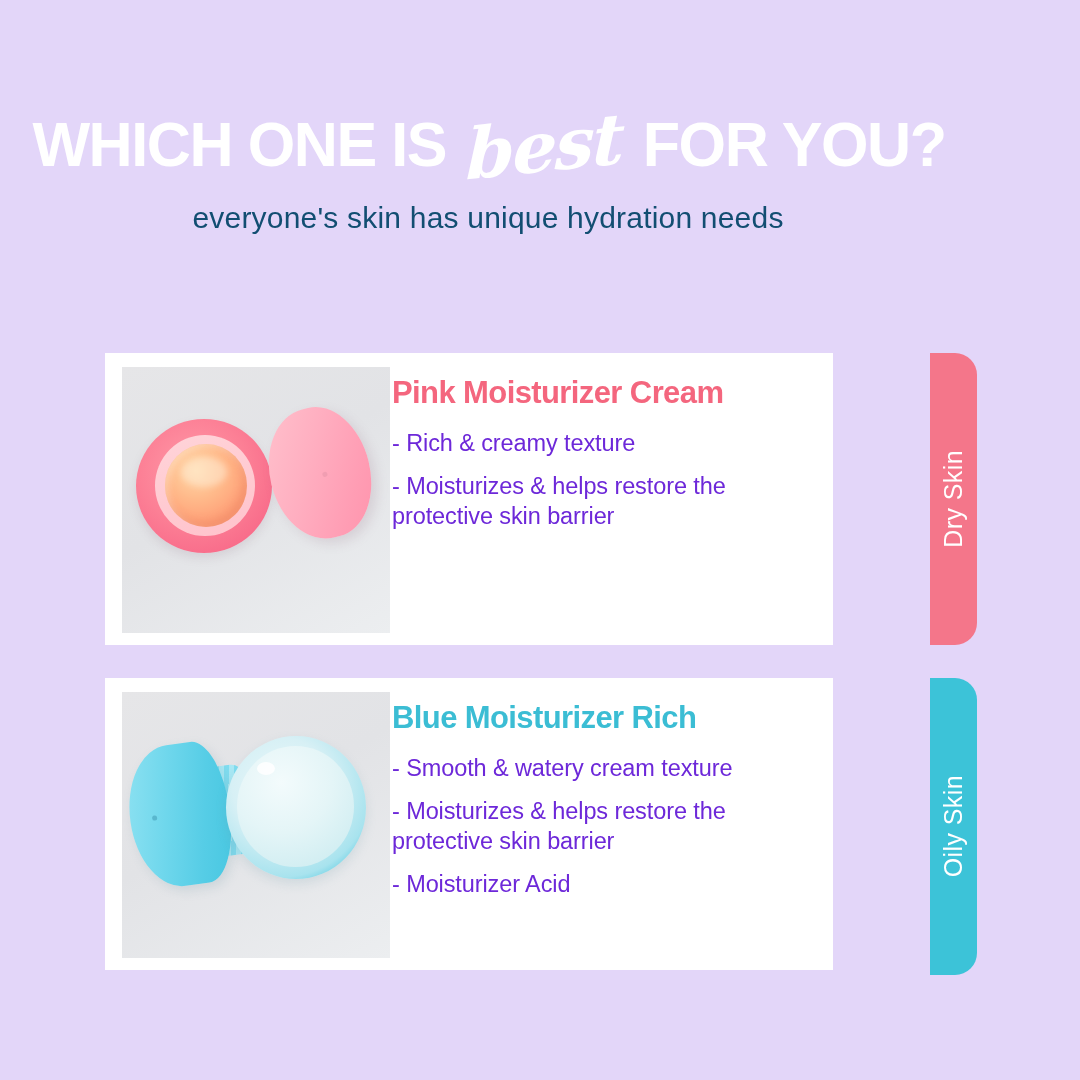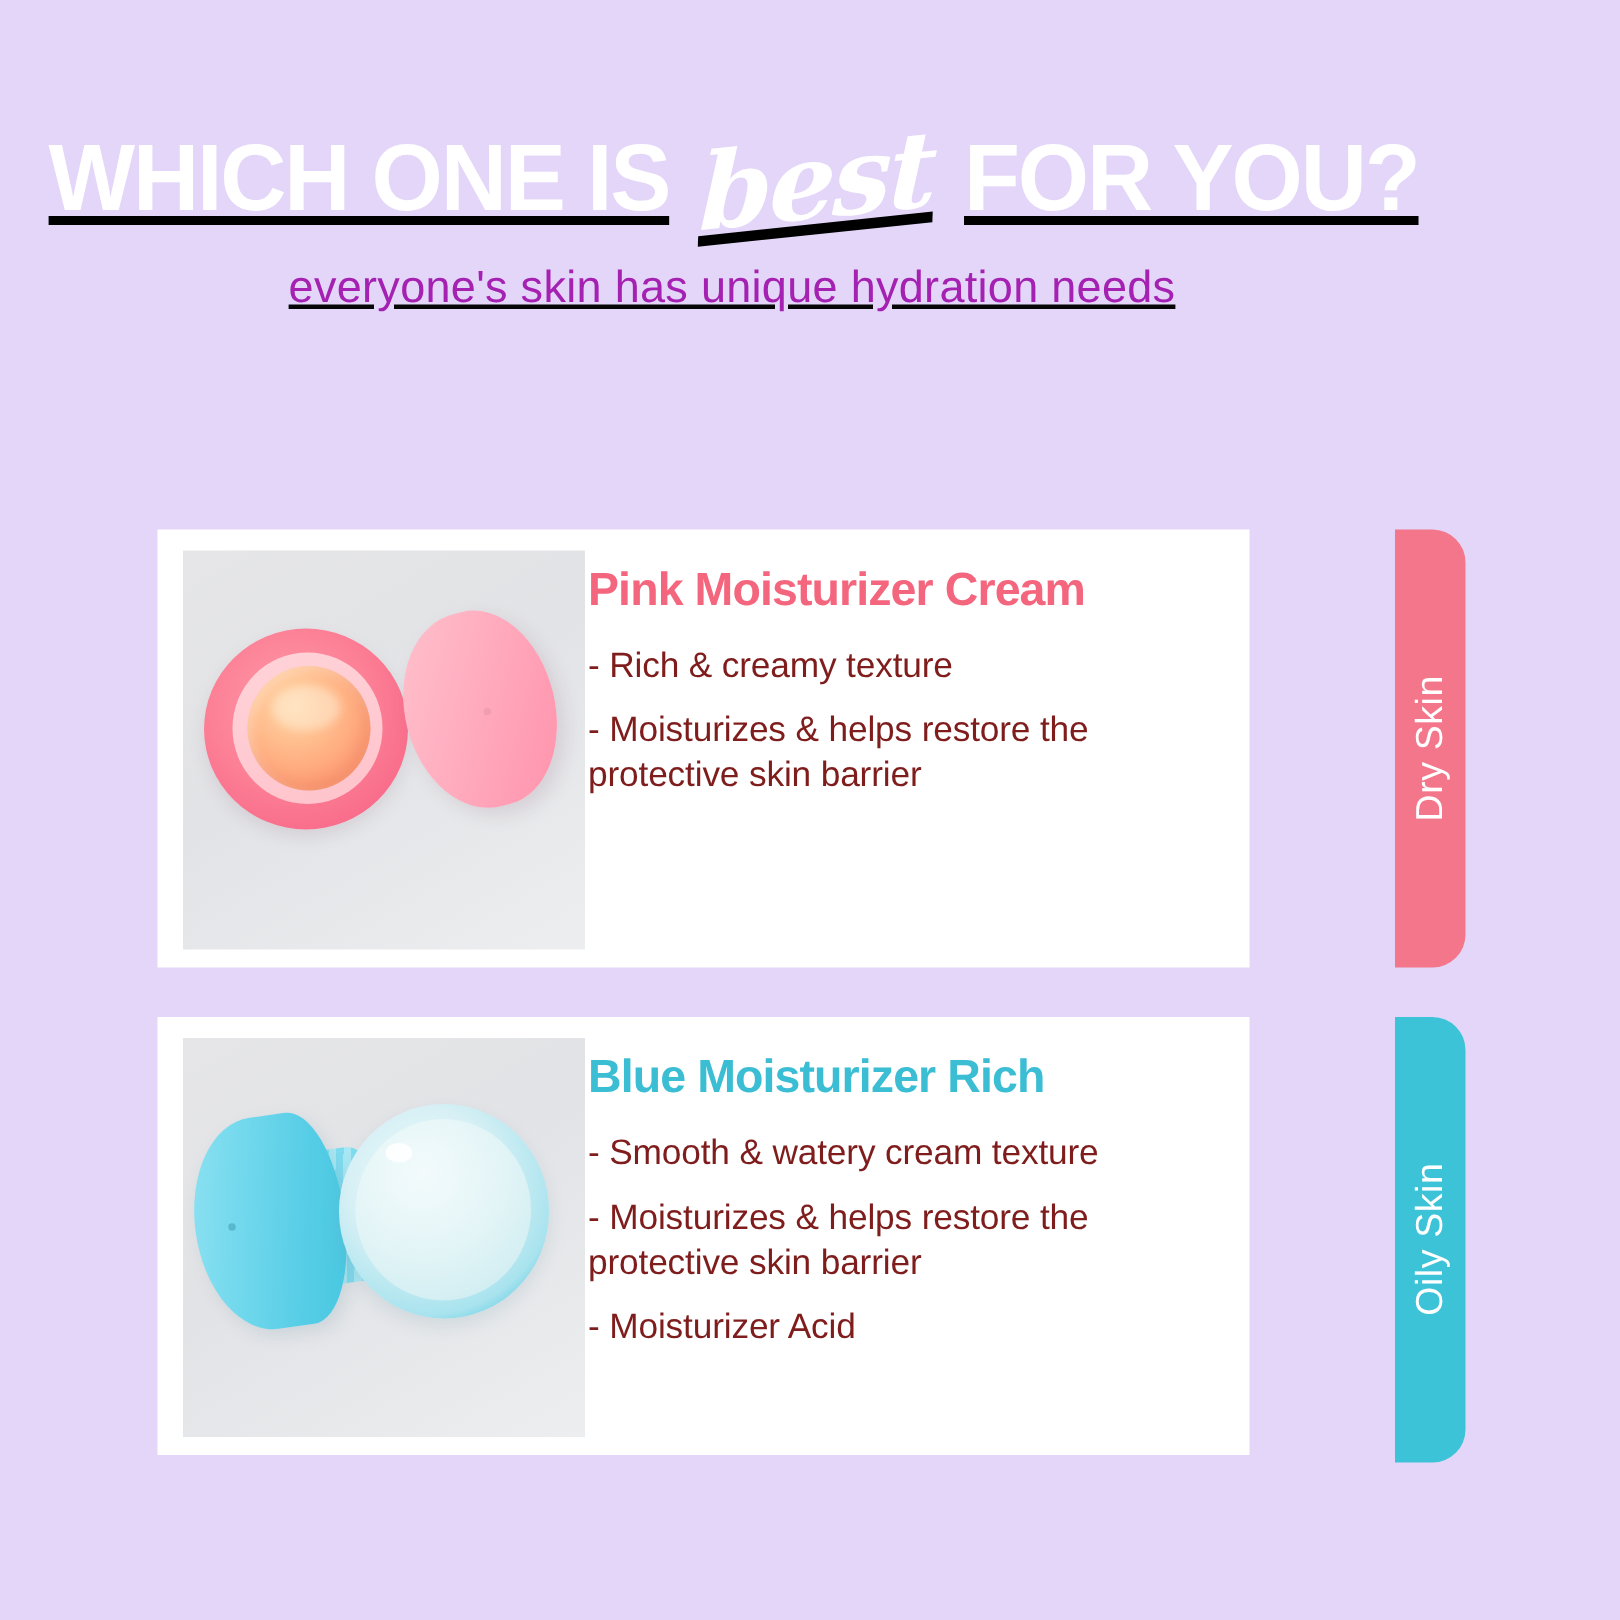--- a/index.html
+++ b/index.html
@@ -15,23 +15,22 @@
     overflow: hidden;
     position: relative;
   }
 
   
   .header {
     position: absolute;
     top: 0;
     left: 0;
     width: 976px;
-    padding-top: 81px;
+    padding-top: 107px;
     text-align: center;
-    text-decoration: underline;
   }
 
   .headline {
     display: flex;
     align-items: baseline;
     justify-content: center;
     white-space: nowrap;
     color: #ffffff;
     line-height: 1;
   }
@@ -51,21 +50,21 @@
     font-size: 70px;
     letter-spacing: -2px;
     padding: 0 14px;
     transform: translateY(5px) rotate(-6deg) skewX(-8deg);
     display: inline-block;
   }
 
   .subhead {
     margin-top: 24px;
     font-size: 30px;
-    color: #a21caf;
+    color: #0c4a6e;
     letter-spacing: 0.2px;
     font-weight: 400;
     opacity: 0.97;
   }
 
   
   .card {
     position: absolute;
     left: 105px;
     width: 728px;
@@ -101,21 +100,21 @@
   .card-title {
     font-size: 31px;
     font-weight: bold;
     letter-spacing: -0.6px;
     line-height: 1.05;
     margin-bottom: 18px;
   }
 
   .bullet {
     font-size: 23.5px;
-    color: #7f1d1d;
+    color: #6d28d9;
     line-height: 1.28;
     margin-bottom: 13px;
     letter-spacing: -0.1px;
   }
 
   
   .side-tab {
     position: absolute;
     width: 47px;
     border-radius: 0 22px 22px 0;

